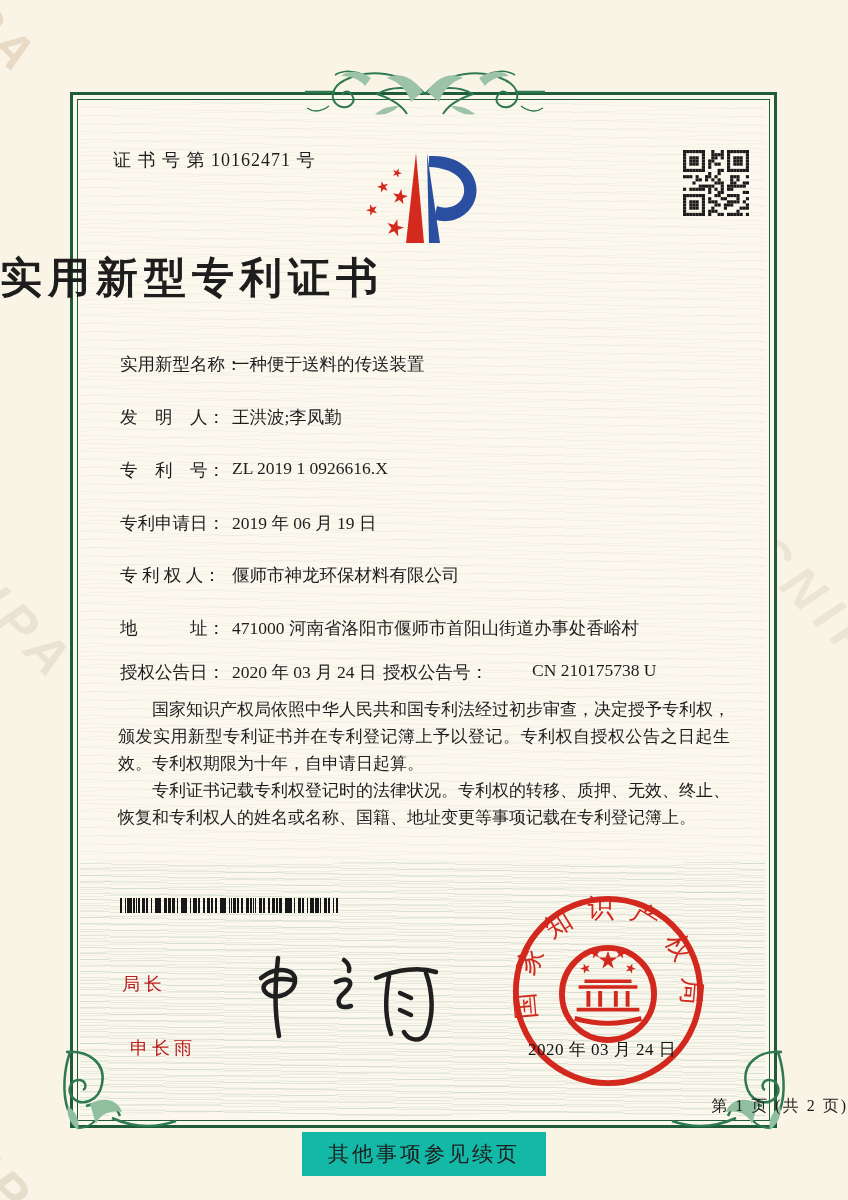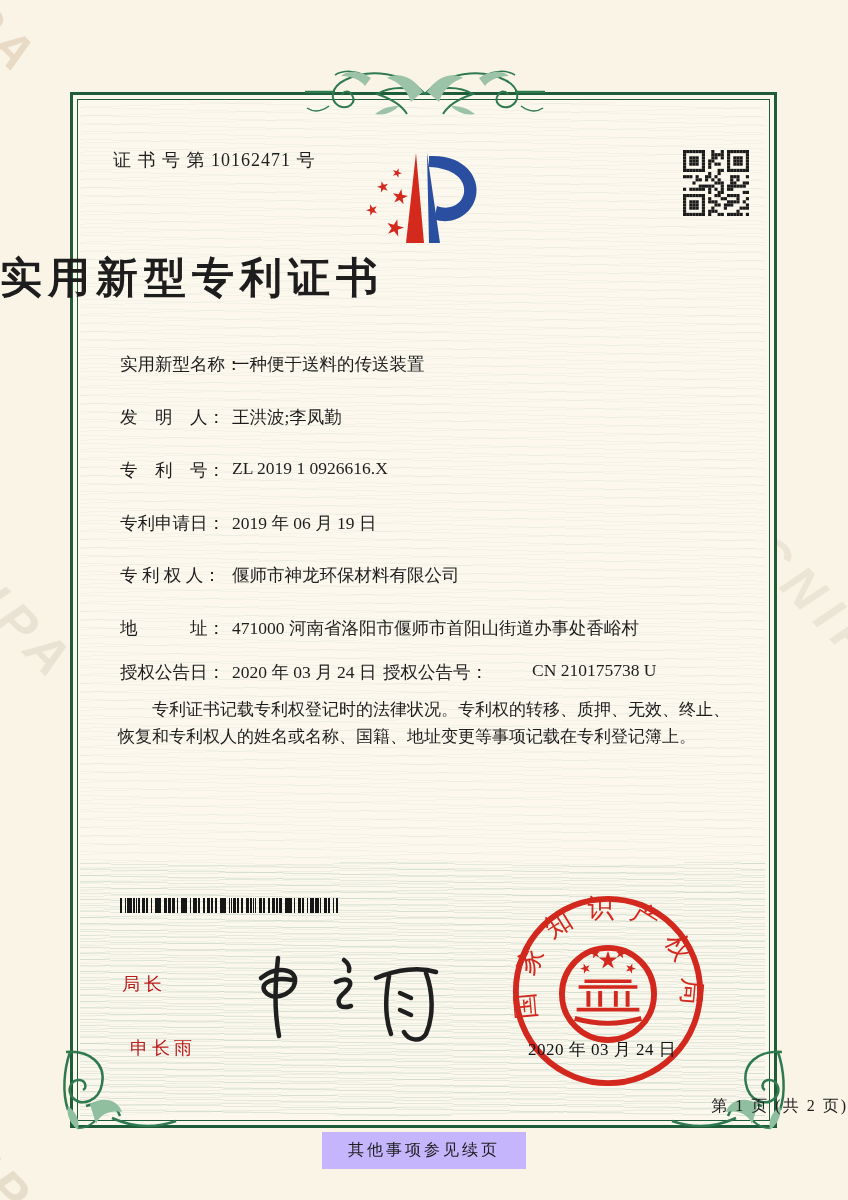--- a/index.html
+++ b/index.html
@@ -82,22 +82,22 @@
   .signer{font-family:"Liberation Sans","DejaVu Sans",sans-serif;font-size:18px;color:#b91c1c;z-index:2;letter-spacing:4px;}
   .signer-title{left:122px;top:972px;}
   .signer-name{left:122px;top:1036px;margin-left:8px;}
   .signature{left:248px;top:948px;z-index:2;}
   .seal{left:510px;top:893px;z-index:3;}
   .seal-date{left:528px;top:1038px;font-size:17px;color:#111;letter-spacing:0.5px;z-index:4;white-space:nowrap;}
   
   .page-info{left:0;right:0;top:1096px;text-align:right;font-size:16px;letter-spacing:2px;z-index:2;}
   .note{
     left:50%;top:1132px;transform:translateX(-50%);
-    background:#c4b5fd;padding:8px 26px;
-    font-size:16px;letter-spacing:3px;z-index:2;white-space:nowrap;
+    background:#14b8a6;padding:8px 26px;
+    font-size:21px;letter-spacing:3px;z-index:2;white-space:nowrap;
   }
   .orn{z-index:1;}
 </style>
 </head>
 <body>
 
 <div class="page">
 
   <div class="wm" style="left:-90px;top:-95px;font-size:50px;color:rgba(210,180,150,0.42);">CNIPA</div>
   <div class="wm" style="left:205px;top:115px;font-size:56px;color:rgba(205,190,165,0.20);">CNIPA</div>
@@ -426,20 +426,21 @@
     <span class="val">471000 河南省洛阳市偃师市首阳山街道办事处香峪村</span>
   </div>
   <div class="row" style="top:660px;">
     <span class="lbl">授权公告日：</span>
     <span class="val">2020 年 03 月 24 日</span>
     <span class="lbl2">授权公告号：</span>
     <span class="val2">CN 210175738 U</span>
   </div>
 
   <div class="abs body-text">
+    <p>国家知识产权局依照中华人民共和国专利法经过初步审查，决定授予专利权，颁发实用新型专利证书并在专利登记簿上予以登记。专利权自授权公告之日起生效。专利权期限为十年，自申请日起算。</p>
     <p>专利证书记载专利权登记时的法律状况。专利权的转移、质押、无效、终止、恢复和专利权人的姓名或名称、国籍、地址变更等事项记载在专利登记簿上。</p>
   </div>
 
   <div class="abs barcode"></div>
 
   <div class="abs signer signer-title">局长</div>
   <div class="abs signer signer-name">申长雨</div>
 
   <svg class="abs signature" width="200" height="95" viewBox="0 0 200 95">
     <g fill="none" stroke="#1f1f1f" stroke-width="4.5" stroke-linecap="round" stroke-linejoin="round">

